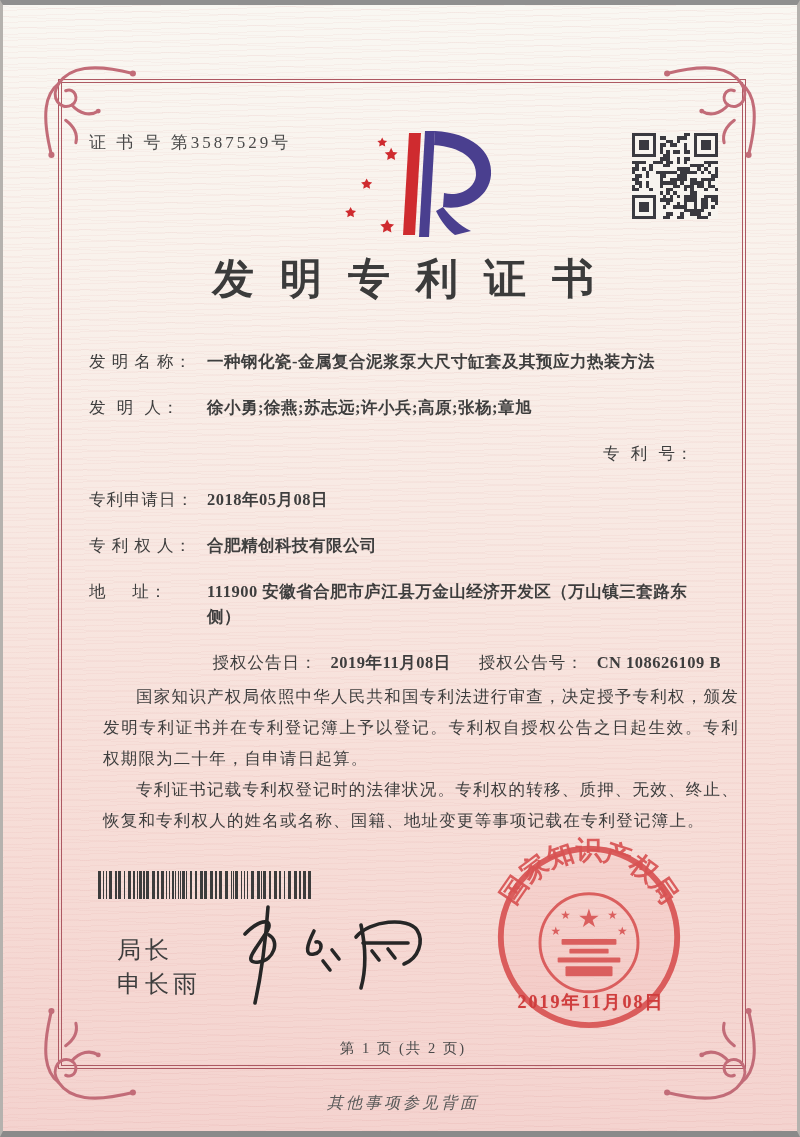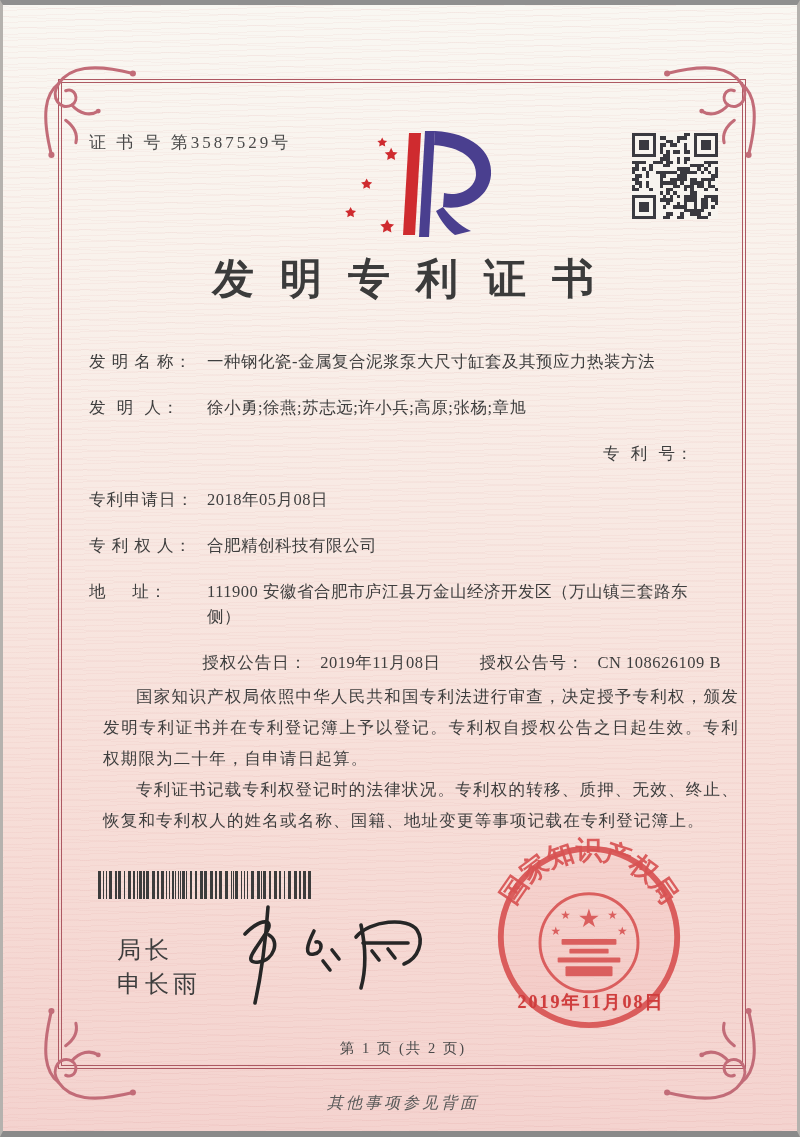--- a/index.html
+++ b/index.html
@@ -65,24 +65,24 @@
     font-size: 42px; font-weight: 600; color: #3b3b3b;
     letter-spacing: 26px; text-indent: 26px;
   }
 
   .fields {
     position: absolute; left: 86px; top: 344px; width: 632px;
     color: #3e3e3e; font-size: 16.5px;
   }
   .field-row { display: flex; margin-bottom: 21px; line-height: 25px; justify-content: flex-end; }
   .field-label { flex: 0 0 118px; letter-spacing: 1px; white-space: pre; }
-  .field-value { flex: 1; letter-spacing: 0.5px; }
-  .field-row.dual { gap: 1px; }
+  .field-value { flex: 1; letter-spacing: 0.5px; font-weight: bold; }
+  .field-row.dual { gap: 8px; }
   .field-row.dual .pair { display: flex; }
-  .field-row.dual .pair.second { margin-left: 38px; }
+  .field-row.dual .pair.second { margin-left: 20px; }
 
   .paragraphs {
     position: absolute; left: 100px; top: 676px; width: 636px;
     color: #3e3e3e; font-size: 16.5px; line-height: 31px;
     text-align: justify; letter-spacing: 1.2px;
   }
   .paragraphs p { text-indent: 2em; }
 
   .barcode {
     position: absolute; left: 95px; top: 866px;

